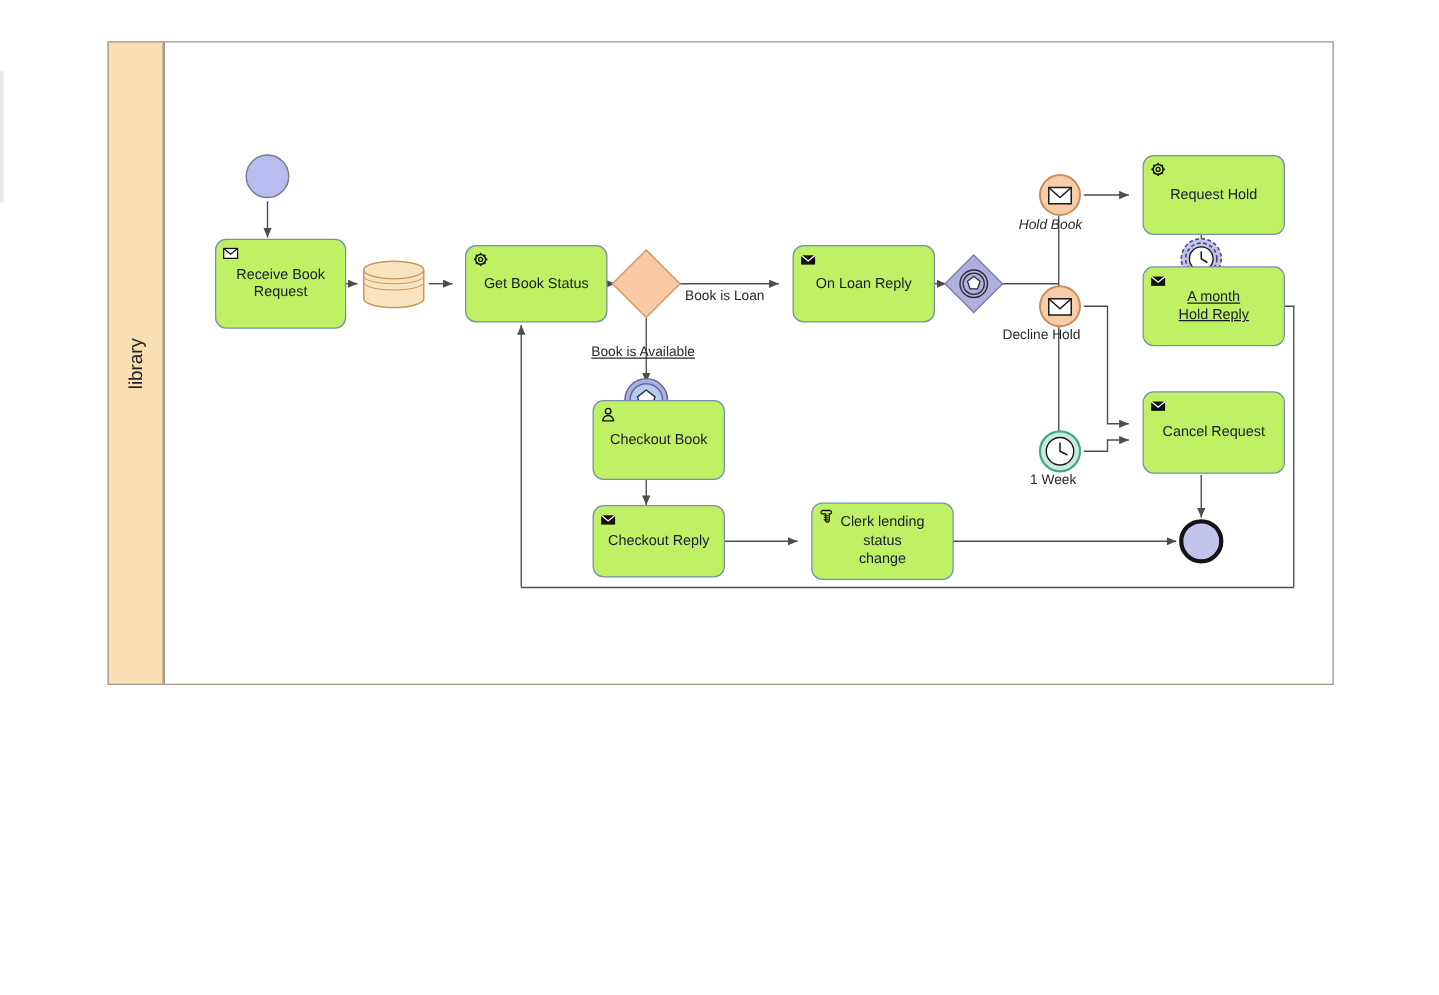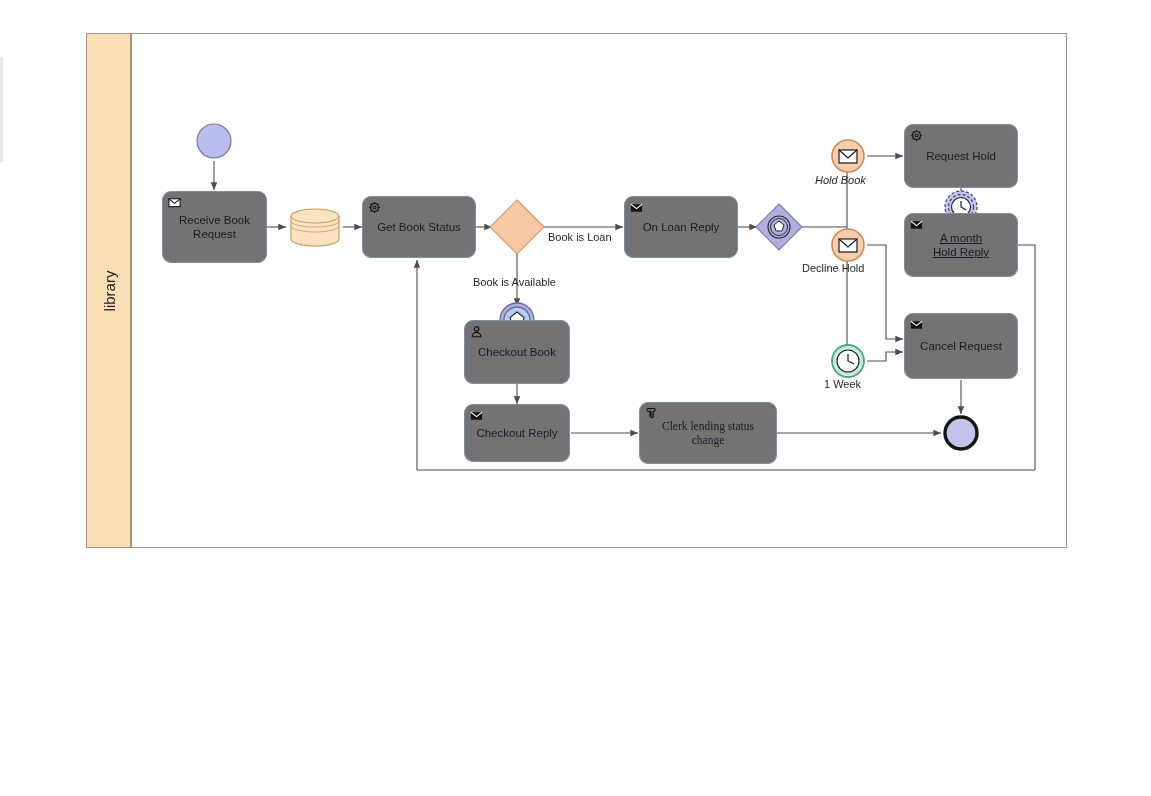--- a/index.html
+++ b/index.html
@@ -2,24 +2,24 @@
 <html><head>
 <meta charset="utf-8">
 <style>
   html,body{margin:0;padding:0;background:#ffffff;}
   body{width:1151px;height:796px;position:relative;overflow:hidden;
        font-family:"Liberation Sans","DejaVu Sans",sans-serif;}
   #canvas{position:absolute;left:0;top:0;width:1151px;height:796px;}
   svg{position:absolute;left:0;top:0;}
   .nodes{position:absolute;left:0;top:0;width:1151px;height:796px;}
 
-  .task{position:absolute;box-sizing:border-box;background:#737373;
+  .task{position:absolute;box-sizing:border-box;background:#bef264;
         border:1px solid #7a8fae;border-radius:9px;
         display:flex;align-items:center;justify-content:center;text-align:center;
-        font-size:11.5px;color:#1a1a2e;line-height:1.25;padding:4px 6px;}
+        font-size:11.5px;color:#1a1a2e;line-height:1.25;padding:4px 6px;margin-left:10px;}
   .task span{display:block;}
   .tico{position:absolute;left:5px;top:4px;width:13px;height:13px;}
 
   .lbl{position:absolute;font-size:11px;color:#2a2a2a;white-space:nowrap;}
 
   .pool-hdr{position:absolute;background:#fadfb4;border:1px solid #9d9387;
             box-sizing:border-box;}
   .pool-hdr span{position:absolute;left:50%;top:50%;
       transform:translate(-50%,-50%) rotate(-90deg);font-size:15px;color:#222;
       white-space:nowrap;}
@@ -231,35 +231,35 @@
     </div>
 
     <div class="task" style="left:464px;top:404px;width:106px;height:58px;">
       <svg class="tico" viewBox="0 0 14 14">
         <rect x="1" y="3.5" width="12" height="8" fill="#111"></rect>
         <path d="M1,3.5 L7,8.3 L13,3.5" fill="none" stroke="#fff" stroke-width="1.1"></path>
       </svg>
       <span>Checkout Reply</span>
     </div>
 
-    <div class="task" style="left:639px;top:402px;width:138px;height:62px;font-family:Liberation Serif, serif;">
+    <div class="task" style="left:639px;top:402px;width:114px;height:62px;">
       <svg class="tico" viewBox="0 0 14 14">
         <path d="M3,1.5 h7 a1.6,1.6 0 0 1 0,3 h-1 v6 a1.6,1.6 0 0 1 -3,0 v-6 h-3 a1.6,1.6 0 0 1 0,-3 z" fill="none" stroke="#111" stroke-width="1.1"></path>
         <g stroke="#111" stroke-width=".9">
           <path d="M4.3,6 h4"></path>
             <path d="M4.3,7.8 h4"></path>
             <path d="M4.3,9.6 h4"></path>
         </g>
       </svg>
       <span>
         <span>Clerk lending status</span>
         <span>change</span>
       </span>
     </div>
 
     <div class="lbl" style="left:548px;top:231px;">Book is Loan</div>
-    <div class="lbl" style="left:473px;top:276px;">Book is Available</div>
+    <div class="lbl" style="left:473px;top:276px;text-decoration:underline;">Book is Available</div>
     <div class="lbl" style="left:815px;top:174px;font-style:italic;">Hold Book</div>
     <div class="lbl" style="left:802px;top:262px;">Decline Hold</div>
     <div class="lbl" style="left:824px;top:378px;">1 Week</div>
 
   </div>
 </div>
 
 </body></html>

